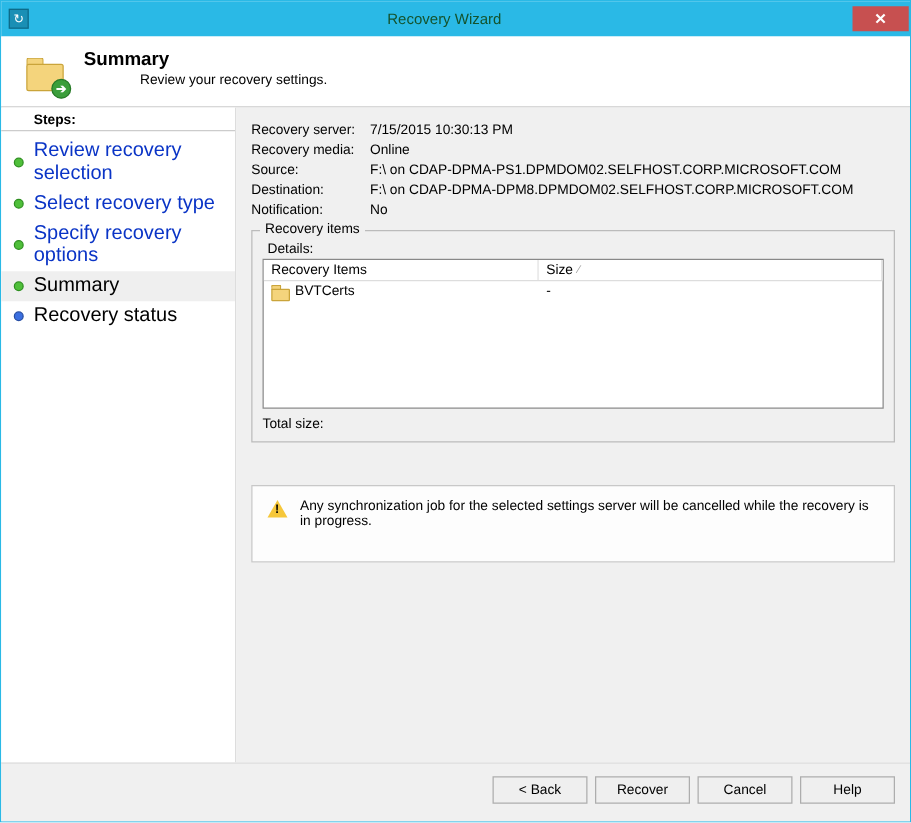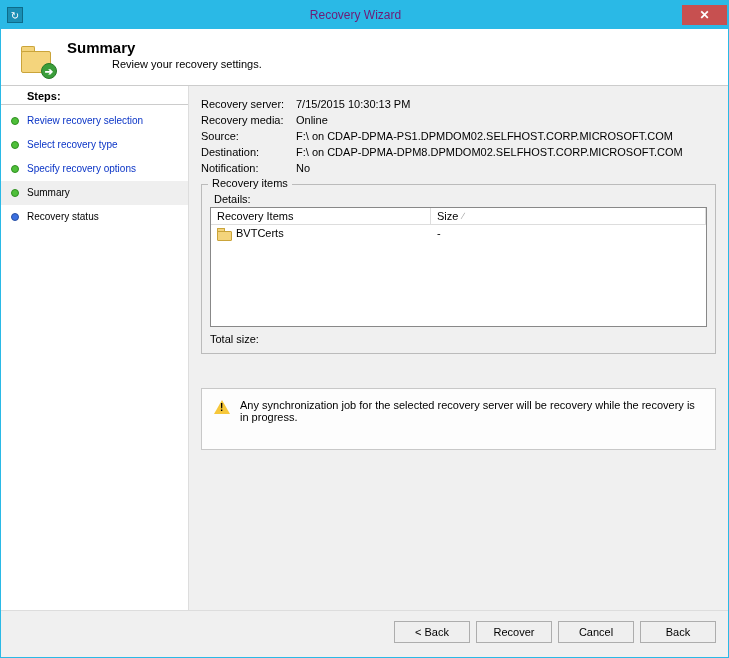--- a/index.html
+++ b/index.html
@@ -37,21 +37,21 @@
     display: flex;
     align-items: center;
     justify-content: center;
     color: #fff;
     font-size: 10px;
   }
   .titlebar .title {
     flex: 1;
     text-align: center;
     font-size: 12px;
-    color: #701a75;
+    color: #14532d;
   }
   .titlebar .close-btn {
     width: 45px;
     height: 20px;
     background: #c75050;
     color: #fff;
     display: flex;
     align-items: center;
     justify-content: center;
     font-size: 12px;
@@ -113,21 +113,21 @@
     font-weight: bold;
     font-size: 11px;
     padding: 0 10px 2px 26px;
     border-bottom: 1px solid #ccc;
     margin-bottom: 4px;
   }
   .nav-item {
     display: flex;
     align-items: center;
     padding: 3px 10px 3px 10px;
-    font-size: 10px;
+    font-size: 16px;
     line-height: 18px;
   }
   .nav-item.current { background: #efefef; }
   .nav-item .bullet {
     width: 8px; height: 8px; border-radius: 50%;
     margin-right: 8px; flex-shrink:0;
   }
   .b-green { background:#4fbf3a; border:1px solid #2e8f20; }
   .b-blue  { background:#3b6fe0; border:1px solid #274ea3; }
   .nav-item a { color:#0a34c6; text-decoration:none; }
@@ -334,27 +334,27 @@
         <div class="total">
           <span>Total size:</span>
           <span></span>
         </div>
       </div>
 
       <div class="warnbox">
         <div class="warn-icon">
             <div class="warn-tri"></div>
           </div>
-        <div>Any synchronization job for the selected recovery server will be recovery while the recovery is in progress.</div>
+        <div>Any synchronization job for the selected settings server will be cancelled while the recovery is in progress.</div>
       </div>
 
       <div style="flex:1"></div>
     </div>
   </div>
 
   <div class="footer">
     <button>&lt; Back</button>
     <button>Recover</button>
     <button>Cancel</button>
-    <button>Back</button>
+    <button>Help</button>
   </div>
 
 </div>
 
 </body></html>

